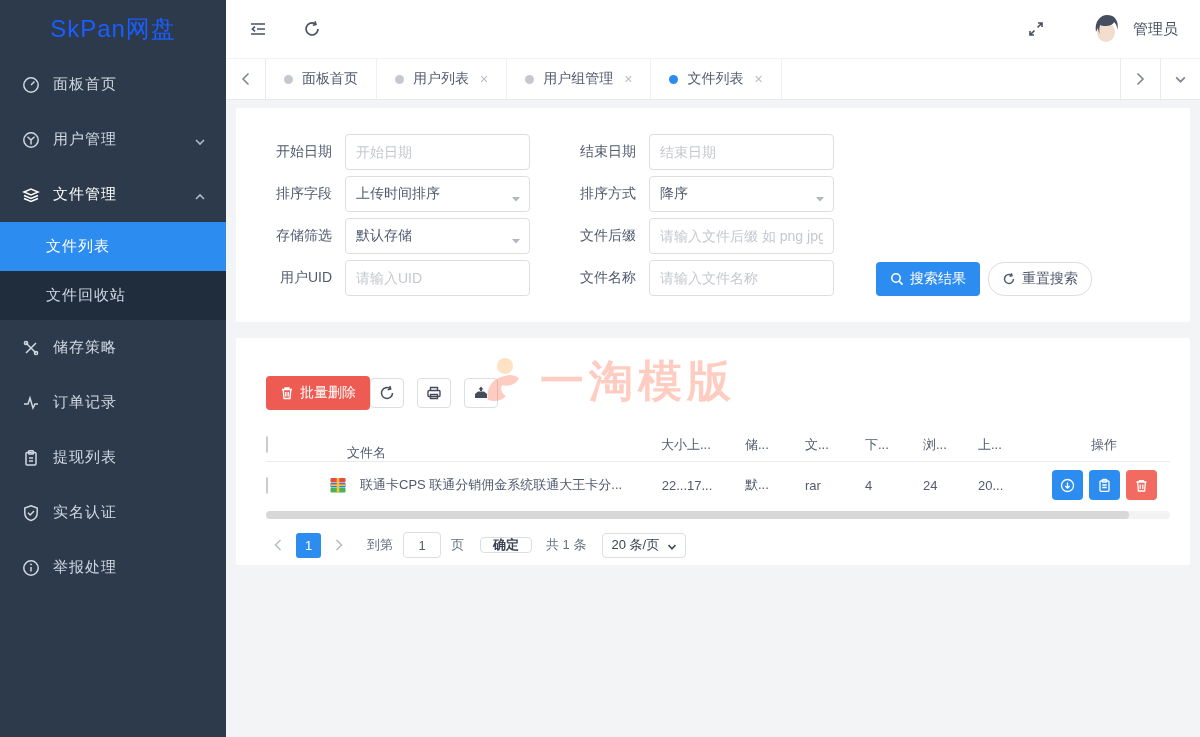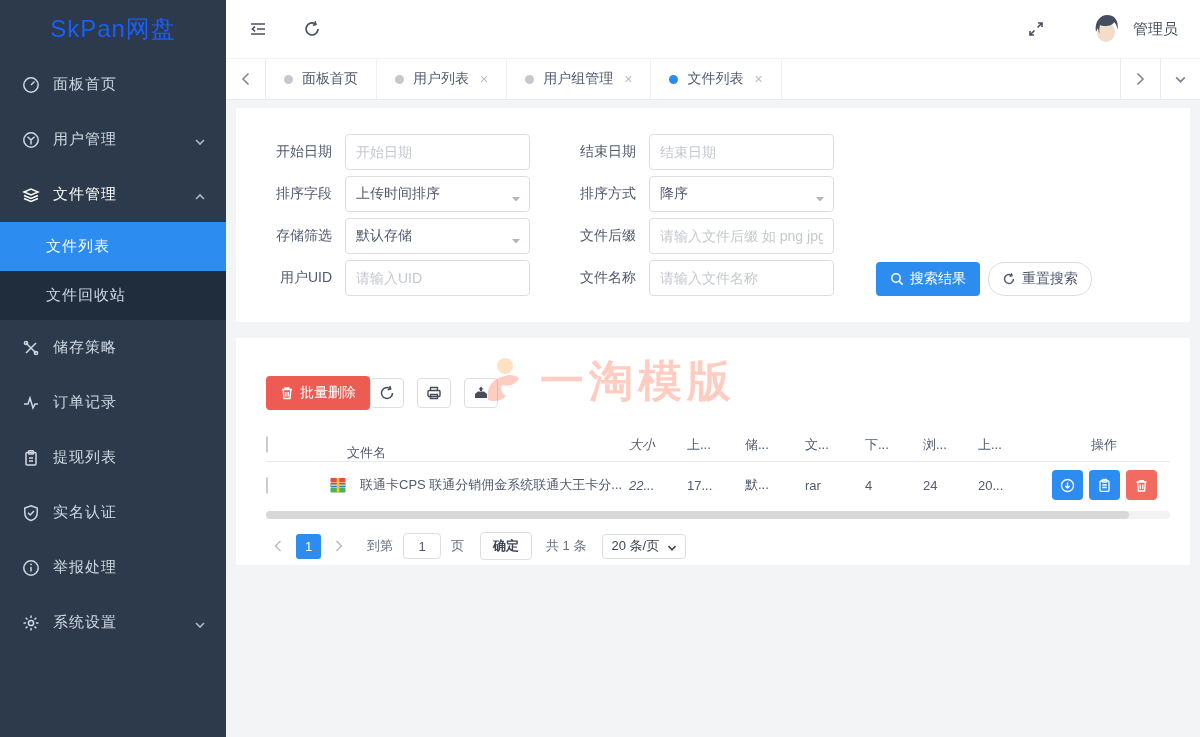--- a/index.html
+++ b/index.html
@@ -85,21 +85,21 @@
     display:flex; align-items:center; justify-content:center; color:#464c59; cursor:pointer; }
   .icon-btn svg { width:16px; height:16px; }
 
   .grid-head, .grid-row { display:flex; align-items:center; }
   .grid-head { margin-top:18px; height:34px; border-bottom:1px solid #e8eaec;
     font-size:13px; color:#515a6e; }
   .grid-row { height:46px; font-size:13px; color:#515a6e; }
   .col-check { width:46px; }
   .col-name { flex:1; display:flex; align-items:center; min-width:0; }
   .col-name .head-pad { padding-left:35px;margin-top:16px; }
-  .col-sm { width:58px; text-align:left;font-style:italic; }
+  .col-sm { width:58px; text-align:right; }
   .col-c2 { width:58px; } .col-c3 { width:60px; } .col-c4 { width:60px; }
   .col-c5 { width:58px; } .col-c6 { width:55px; } .col-c7 { width:60px; }
   .col-op { width:132px; text-align:center; }
   .checkbox { width:16px; height:16px; border:1px solid #c8ccd4; border-radius:2px; background:#fff; cursor:pointer; }
   .file-ic { width:20px; height:20px; margin:0 12px 0 16px; flex:none; }
   .fname { white-space:nowrap; overflow:hidden; max-width:290px; }
   .row-actions { display:flex; gap:6px; justify-content:center; }
   .ra-btn { width:31px; height:30px; border-radius:4px; display:flex; align-items:center; justify-content:center;
     color:#fff; cursor:pointer; }
   .ra-blue { background:#2d8cf0; } .ra-red { background:#f16b61; }
@@ -110,21 +110,21 @@
 
   .pagination { display:flex; align-items:center; margin-top:13px; font-size:13px; color:#657180; }
   .pg-arrow { width:24px; height:24px; display:flex; align-items:center; justify-content:center;
     color:#b6bcc6; cursor:pointer; font-size:14px; }
   .pg-cur { width:25px; height:25px; background:#2d8cf0; color:#fff; border-radius:3px;
     display:flex; align-items:center; justify-content:center; font-size:13px; margin:0 6px; cursor:pointer; }
   .pg-goto { margin-left:16px; }
   .pg-input { width:38px; height:26px; border:1px solid #dcdee2; border-radius:4px; text-align:center;
     font-size:13px; color:#515a6e; margin:0 10px; outline:none;
     font-family:"Liberation Sans","DejaVu Sans",sans-serif; }
-  .pg-confirm { height:28px; padding:0 12px; border:1px solid #dcdee2; border-radius:4px; background:#fff;
+  .pg-confirm { height:16px; padding:0 12px; border:1px solid #dcdee2; border-radius:4px; background:#fff;
     font-size:13px; color:#3c4352; font-weight:700; margin:0 14px 0 16px; display:flex; align-items:center; cursor:pointer; }
   .pg-total { margin-right:16px; }
   .pg-size { height:25px; border:1px solid #dcdee2; border-radius:4px; padding:0 8px; display:flex;
     align-items:center; gap:8px; font-size:13px; color:#3c4352; cursor:pointer; background:#fff; }
   .pg-size .caret { width:10px; height:10px; color:#3c4352; }
 </style>
 </head>
 <body>
 
 <div class="app">
@@ -230,34 +230,20 @@
         <span class="ic">
           <svg viewBox="0 0 18 18" fill="none" stroke="currentColor" stroke-width="1.5">
               <circle cx="9" cy="9" r="7.2"></circle>
               <path d="M9 8 V12.6"></path>
               <circle cx="9" cy="5.4" r="0.9" fill="currentColor" stroke="none"></circle>
             </svg>
         </span>
         <span class="ml">举报处理</span>
       </div>
 
-      <div class="mi">
-        <span class="ic">
-          <svg viewBox="0 0 18 18" fill="none" stroke="currentColor" stroke-width="1.5">
-              <circle cx="9" cy="9" r="2.6"></circle>
-              <path d="M9 1.5 V4 M9 14 V16.5 M1.5 9 H4 M14 9 H16.5 M3.7 3.7 L5.5 5.5 M12.5 12.5 L14.3 14.3 M14.3 3.7 L12.5 5.5 M5.5 12.5 L3.7 14.3"></path>
-            </svg>
-        </span>
-        <span class="ml">系统设置</span>
-        <span class="chev">
-          <svg viewBox="0 0 12 12" fill="none" stroke="currentColor" stroke-width="1.6">
-              <path d="M2 4 L6 8 L10 4"></path>
-            </svg>
-        </span>
-      </div>
 
     </nav>
   </aside>
 
   <div class="main">
 
     <header class="topbar">
       <span class="tb-icon">
         <svg viewBox="0 0 20 20" fill="none" stroke="currentColor" stroke-width="1.7">
             <path d="M3 5 H17 M9 10 H17 M3 15 H17 M7 7.5 L4.5 10 L7 12.5"></path>

